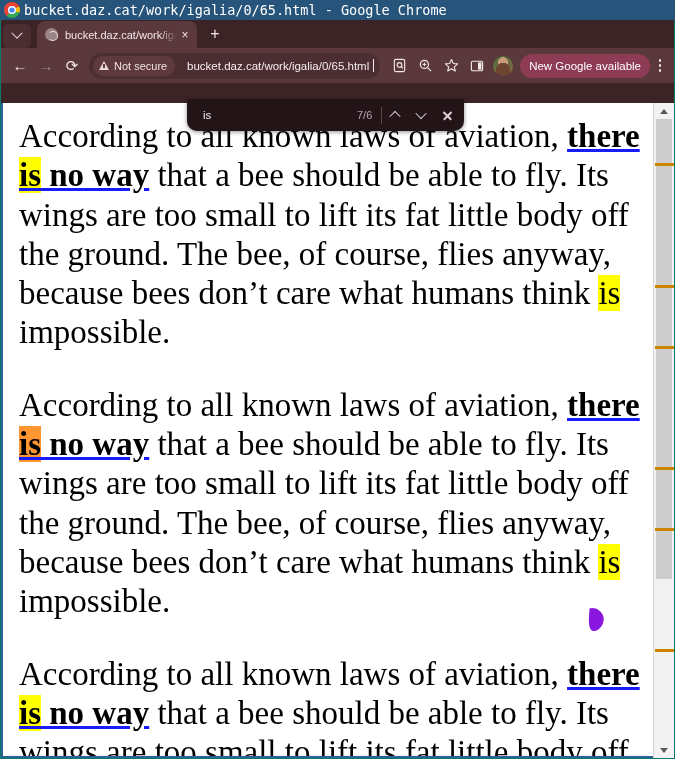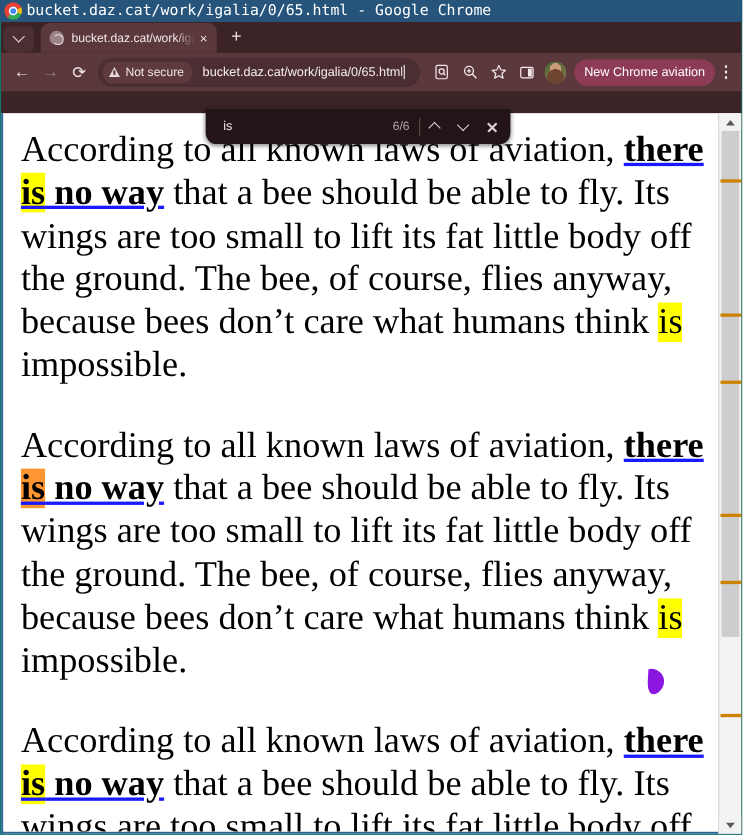--- a/index.html
+++ b/index.html
@@ -159,20 +159,21 @@
   #omnibox {
     flex: 1 1 auto;
     height: 26px;
     margin: 0 6px 0 4px;
     border-radius: 14px;
     background: #4b2e32;
     display: flex;
     align-items: center;
     padding: 0 6px 0 4px;
     overflow: hidden;
+    justify-content: space-between;
   }
   #security-chip {
     display: flex; align-items: center;
     height: 20px;
     border-radius: 11px;
     background: #5e393d;
     padding: 0 8px 0 6px;
     flex: 0 0 auto;
   }
   #warn-icon {
@@ -457,21 +458,21 @@
       </div>
       <div class="tb-icon">
         <svg width="14" height="14" viewBox="0 0 16 16" aria-hidden="true">
           <rect x="1.6" y="2.6" width="12.8" height="10.8" rx="1.5" fill="none" stroke="currentColor" stroke-width="1.3"></rect>
           <rect x="9.1" y="3.9" width="4" height="8.2" fill="currentColor"></rect>
         </svg>
       </div>
       <div id="avatar"></div>
 
       <div id="update-pill">
-        <span>New Chrome aviation</span>
+        <span>New Google available</span>
       </div>
       <div id="menu-dots">
         <i></i>
         <i></i>
         <i></i>
       </div>
     </div>
 
     <div id="viewport">
       <div id="page">
@@ -496,21 +497,21 @@
     <div class="sb-tick" style="top: 60px; background: rgb(204, 132, 0);"></div>
         <div class="sb-tick" style="top: 182px; background: rgb(204, 132, 0);"></div>
         <div class="sb-tick" style="top: 243px; background: rgb(204, 132, 0);"></div>
         <div class="sb-tick" style="top: 364px; background: rgb(204, 132, 0);"></div>
         <div class="sb-tick" style="top: 425px; background: rgb(204, 132, 0);"></div>
         <div class="sb-tick" style="top: 546px; background: rgb(204, 132, 0);"></div>
       </div>
 
     <div id="findbar">
       <input id="find-input" type="text" value="is" style="">
-      <span id="find-count">6/6</span>
+      <span id="find-count">7/6</span>
       <span id="find-sep"></span>
       <div class="find-btn">
         <span class="caret-up"></span>
       </div>
       <div class="find-btn">
         <span class="caret-dn"></span>
       </div>
       <div class="find-btn">
         <span class="x-mark"></span>
       </div>

